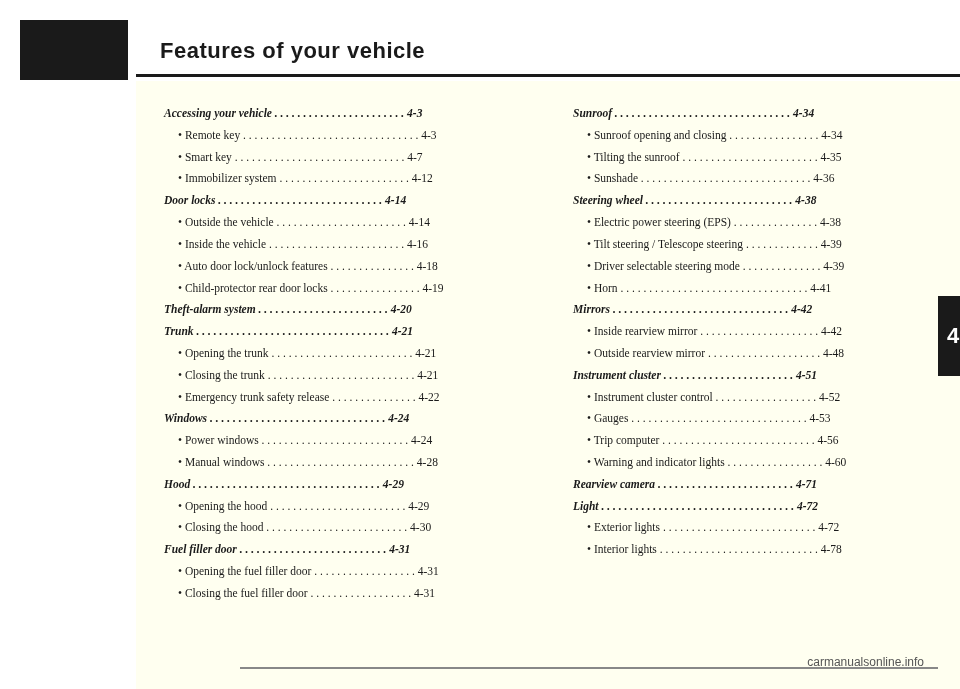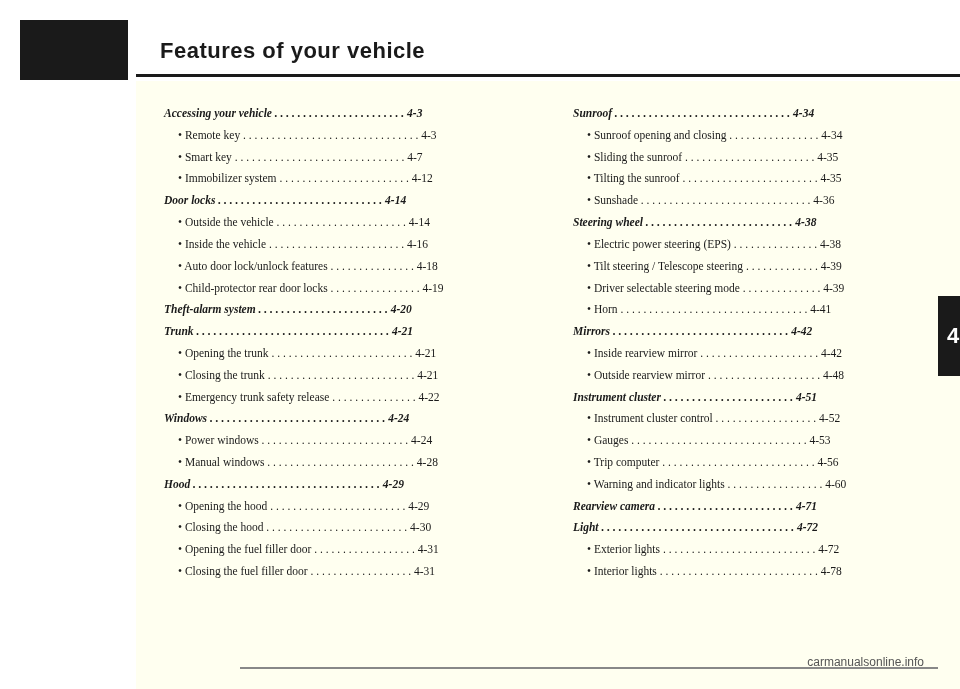--- a/index.html
+++ b/index.html
@@ -164,28 +164,28 @@
           <span class="toc-item main-entry">Trunk . . . . . . . . . . . . . . . . . . . . . . . . . . . . . . . . . . 4-21</span>
           <span class="toc-item sub-entry">• Opening the trunk . . . . . . . . . . . . . . . . . . . . . . . . . 4-21</span>
           <span class="toc-item sub-entry">• Closing the trunk . . . . . . . . . . . . . . . . . . . . . . . . . . 4-21</span>
           <span class="toc-item sub-entry">• Emergency trunk safety release . . . . . . . . . . . . . . . 4-22</span>
           <span class="toc-item main-entry">Windows  . . . . . . . . . . . . . . . . . . . . . . . . . . . . . . . 4-24</span>
           <span class="toc-item sub-entry">• Power windows  . . . . . . . . . . . . . . . . . . . . . . . . . . 4-24</span>
           <span class="toc-item sub-entry">• Manual windows . . . . . . . . . . . . . . . . . . . . . . . . . . 4-28</span>
           <span class="toc-item main-entry">Hood  . . . . . . . . . . . . . . . . . . . . . . . . . . . . . . . . . 4-29</span>
           <span class="toc-item sub-entry">• Opening the hood  . . . . . . . . . . . . . . . . . . . . . . . . 4-29</span>
           <span class="toc-item sub-entry">• Closing the hood  . . . . . . . . . . . . . . . . . . . . . . . . . 4-30</span>
+          <span class="toc-item main-entry">Fuel filler door  . . . . . . . . . . . . . . . . . . . . . . . . . . 4-31</span>
           <span class="toc-item sub-entry">• Opening the fuel filler door  . . . . . . . . . . . . . . . . . . 4-31</span>
           <span class="toc-item sub-entry">• Closing the fuel filler door . . . . . . . . . . . . . . . . . . 4-31</span>
         </div>
 
       <div class="toc-column" id="right-toc">
           <span class="toc-item main-entry">Sunroof  . . . . . . . . . . . . . . . . . . . . . . . . . . . . . . . 4-34</span>
           <span class="toc-item sub-entry">• Sunroof opening and closing  . . . . . . . . . . . . . . . . 4-34</span>
-          <span class="toc-item sub-entry">• Sliding the sunroof  . . . . . . . . . . . . . . . . . . . . . . . 4-35</span>
           <span class="toc-item sub-entry">• Tilting the sunroof . . . . . . . . . . . . . . . . . . . . . . . . 4-35</span>
           <span class="toc-item sub-entry">• Sunshade  . . . . . . . . . . . . . . . . . . . . . . . . . . . . . . 4-36</span>
           <span class="toc-item main-entry">Steering wheel . . . . . . . . . . . . . . . . . . . . . . . . . . 4-38</span>
           <span class="toc-item sub-entry">• Electric power steering (EPS)  . . . . . . . . . . . . . . . 4-38</span>
           <span class="toc-item sub-entry">• Tilt steering / Telescope steering  . . . . . . . . . . . . . 4-39</span>
           <span class="toc-item sub-entry">• Driver selectable steering mode . . . . . . . . . . . . . . 4-39</span>
           <span class="toc-item sub-entry">• Horn  . . . . . . . . . . . . . . . . . . . . . . . . . . . . . . . . . 4-41</span>
           <span class="toc-item main-entry">Mirrors  . . . . . . . . . . . . . . . . . . . . . . . . . . . . . . . 4-42</span>
           <span class="toc-item sub-entry">• Inside rearview mirror  . . . . . . . . . . . . . . . . . . . . . 4-42</span>
           <span class="toc-item sub-entry">• Outside rearview mirror . . . . . . . . . . . . . . . . . . . . 4-48</span>

